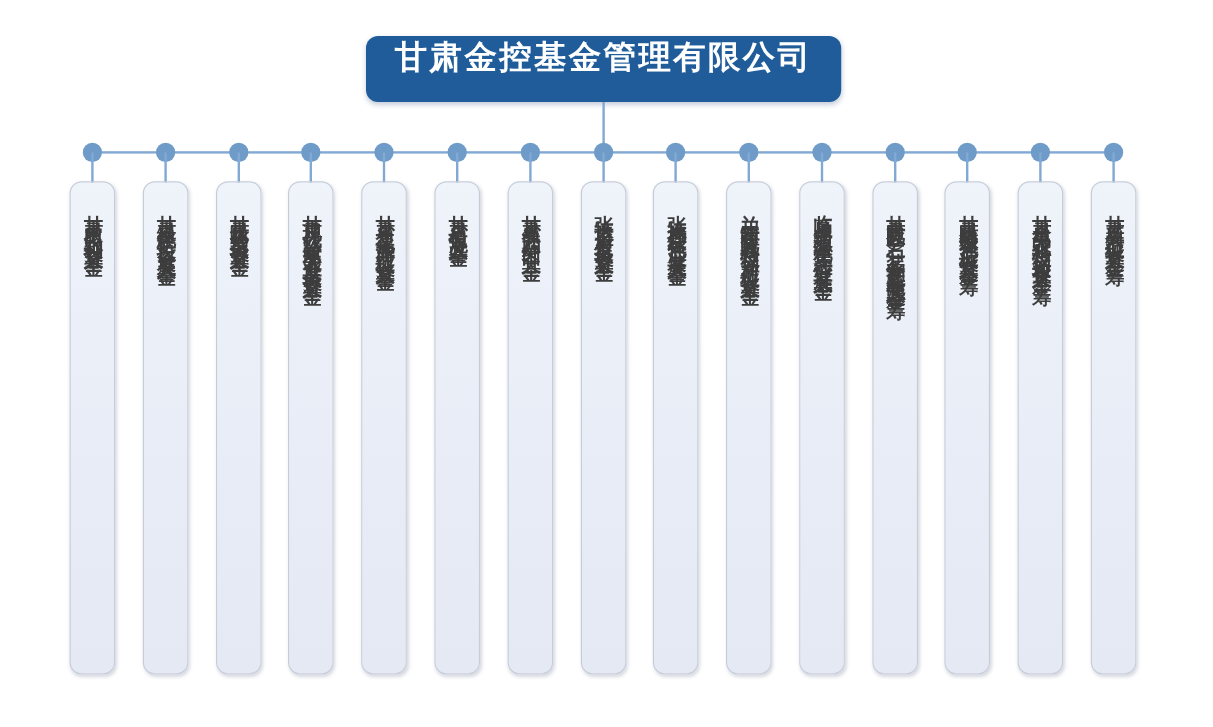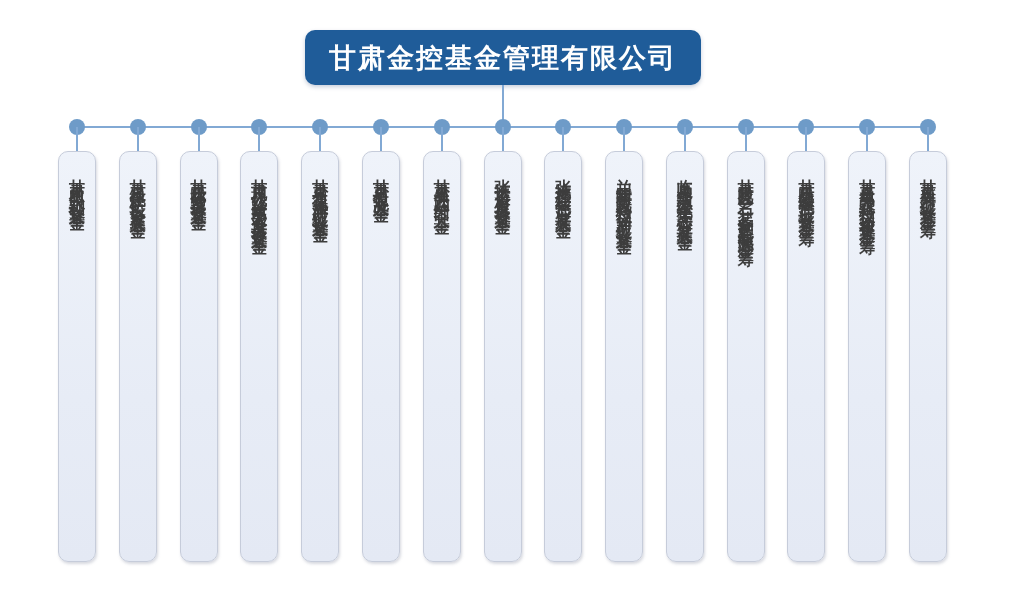--- a/index.html
+++ b/index.html
@@ -17,21 +17,21 @@
   
   .root-box {
     position: absolute;
     left: 305px;
     top: 30px;
     width: 396px;
     height: 55px;
     background: var(--root-fill, #1F5C99);
     border-radius: 10px;
     display: flex;
-    align-items: center;
+    align-items: flex-start;
     justify-content: center;
     box-shadow: 0 2px 4px rgba(30, 60, 110, 0.25);
   }
   .root-box .root-label {
     color: var(--root-text, #FFFFFF);
     font-size: 27px;
     font-weight: bold;
     letter-spacing: 2px;
     white-space: nowrap;
   }

